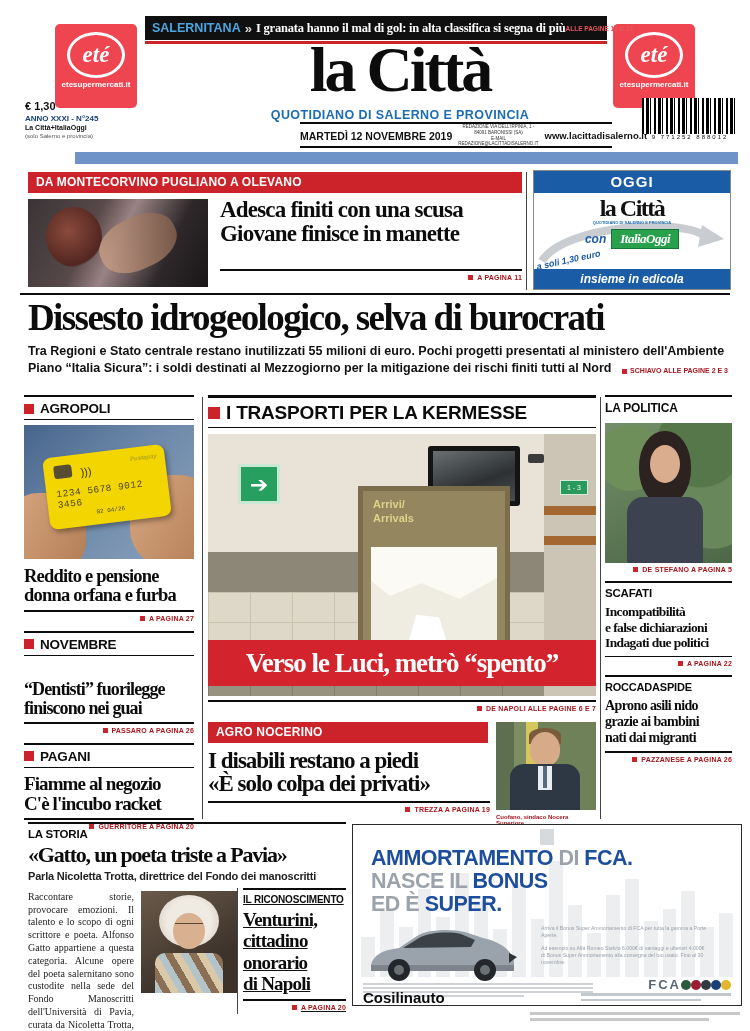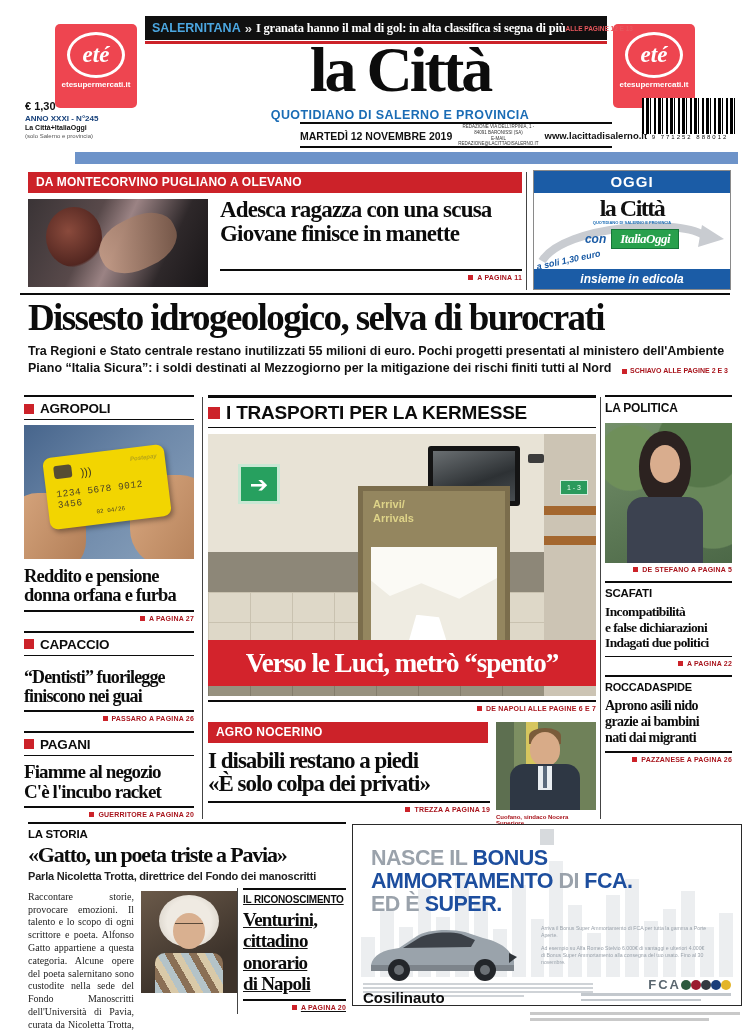--- a/index.html
+++ b/index.html
@@ -302,21 +302,21 @@
 
   <div class="abs bluebar"></div>
 
   <div class="abs mc">
     <div class="redbanner">DA MONTECORVINO PUGLIANO A OLEVANO</div>
     <div class="mc-photo">
       <div class="mc-hair"></div>
       <div class="mc-hand"></div>
     </div>
     <div class="abs headline" style="left:192px; top:26px; width:302px; font-size:23px;">
-      <span>Adesca ragazza con una scusa</span><br>
+      <span>Adesca finiti con una scusa</span><br>
       <span>Giovane finisce in manette</span>
     </div>
     <div class="abs" style="left:192px; top:92px; width:302px;">
       <div class="hrule"></div>
       <div class="pagerow">
         <span class="sq"></span>
         <span class="ptext">A PAGINA 11</span>
       </div>
     </div>
   </div>
@@ -372,23 +372,23 @@
       <span>donna orfana e furba</span>
     </div>
     <div class="hrule"></div>
     <div class="pagerow">
       <span class="sq"></span>
       <span class="ptext">A PAGINA 27</span>
     </div>
 
     <div class="kicker" style="margin-top:9px;">
       <span class="sq"></span>
-      <span class="ktext">CAPACCIO</span>
-    </div>
-    <div class="headline" style="font-size:18px; letter-spacing:-0.9px; margin-top:12px;">
+      <span class="ktext">NOVEMBRE</span>
+    </div>
+    <div class="headline" style="font-size:18px; letter-spacing:-0.9px; margin-top:24px;">
       <span>“Dentisti” fuorilegge</span><br>
       <span>finiscono nei guai</span>
     </div>
     <div class="hrule"></div>
     <div class="pagerow">
       <span class="sq"></span>
       <span class="ptext">PASSARO A PAGINA 26</span>
     </div>
 
     <div class="kicker" style="margin-top:9px;">
@@ -577,24 +577,24 @@
         <i style="height:98px"></i>
         <i style="height:56px"></i>
       <i style="height:68px"></i>
         <i style="height:86px"></i>
         <i style="height:50px"></i>
         <i style="height:64px"></i>
     </div>
     <div class="logo-mini"></div>
     <div class="content">
       <div class="line">
+        <span class="b">AMMORTAMENTO</span><span class="g"> DI </span><span class="b">FCA.</span>
+      </div>
+      <div class="line">
         <span class="g">NASCE IL </span><span class="b">BONUS</span>
-      </div>
-      <div class="line">
-        <span class="b">AMMORTAMENTO</span><span class="g"> DI </span><span class="b">FCA.</span>
       </div>
       <div class="line">
         <span class="g">ED È </span><span class="b">SUPER.</span>
       </div>
     </div>
     <svg class="car" width="160" height="66" viewBox="0 0 160 66">
       <path d="M8,46 C10,36 20,31 36,29 L54,17 C62,11 86,9 102,13 L120,19 C138,23 148,31 151,42 L151,50 L8,50 Z" fill="#9aa3ab"></path>
       <path d="M40,29 L56,19 C64,14 84,12 98,15 L112,21 L108,28 Z" fill="#3c4148"></path>
       <rect x="8" y="46" width="143" height="6" fill="#7d848b"></rect>
       <circle cx="36" cy="51" r="11" fill="#23262a"></circle>

